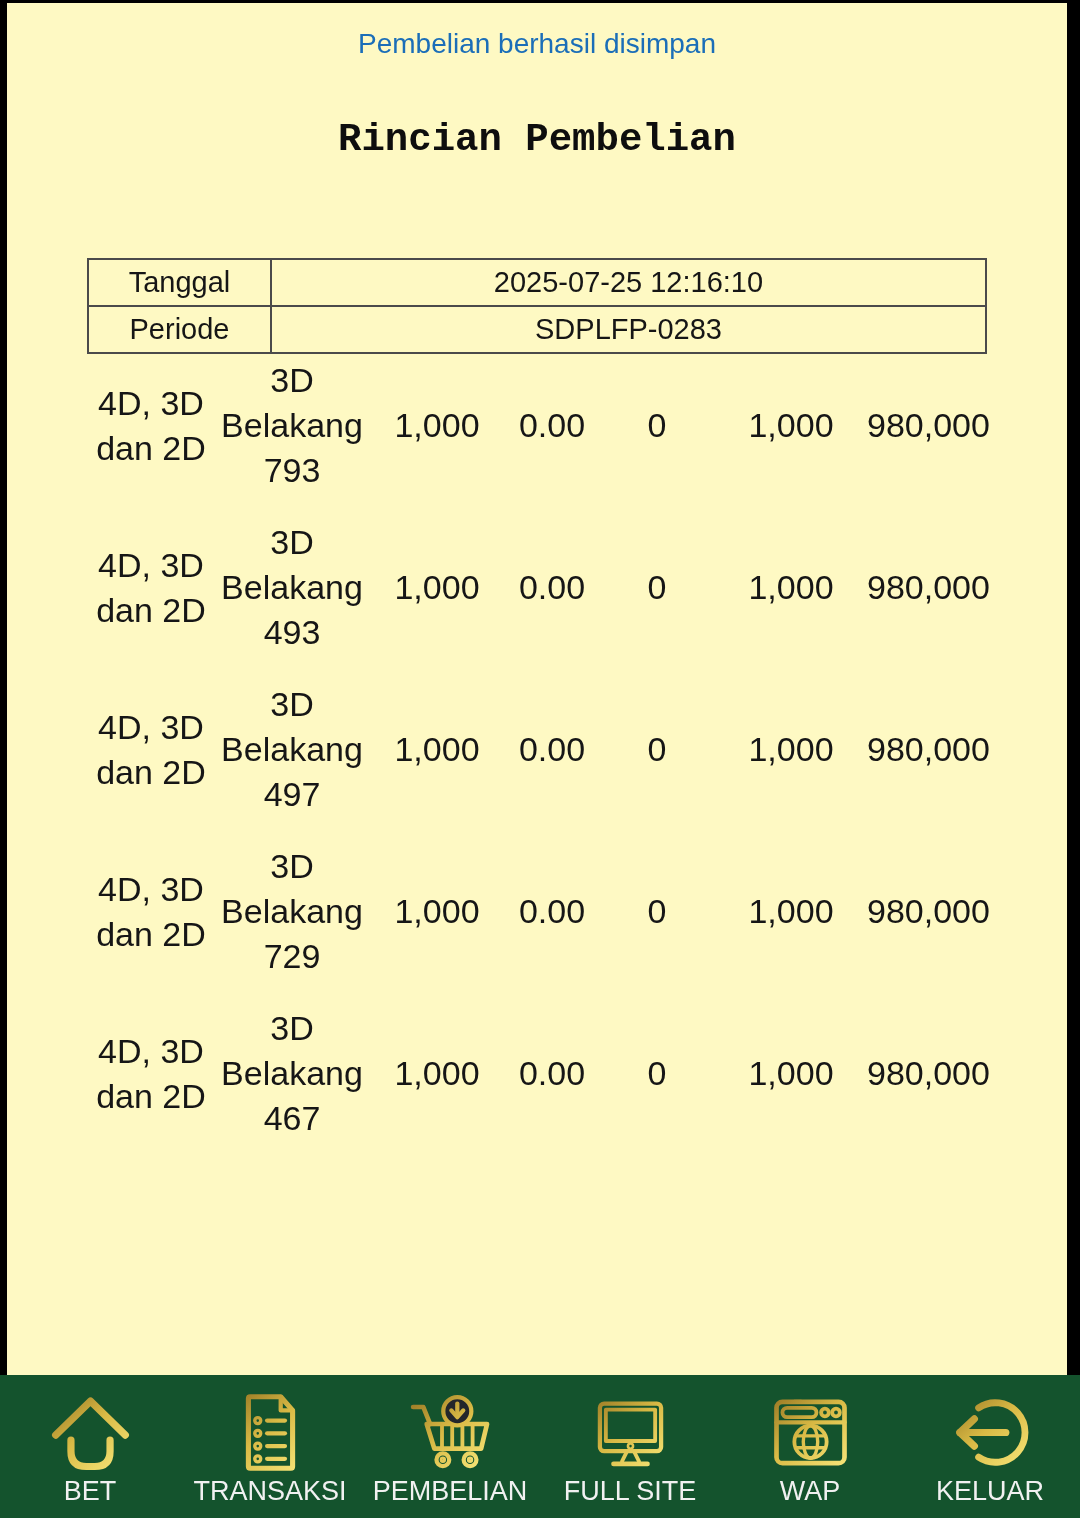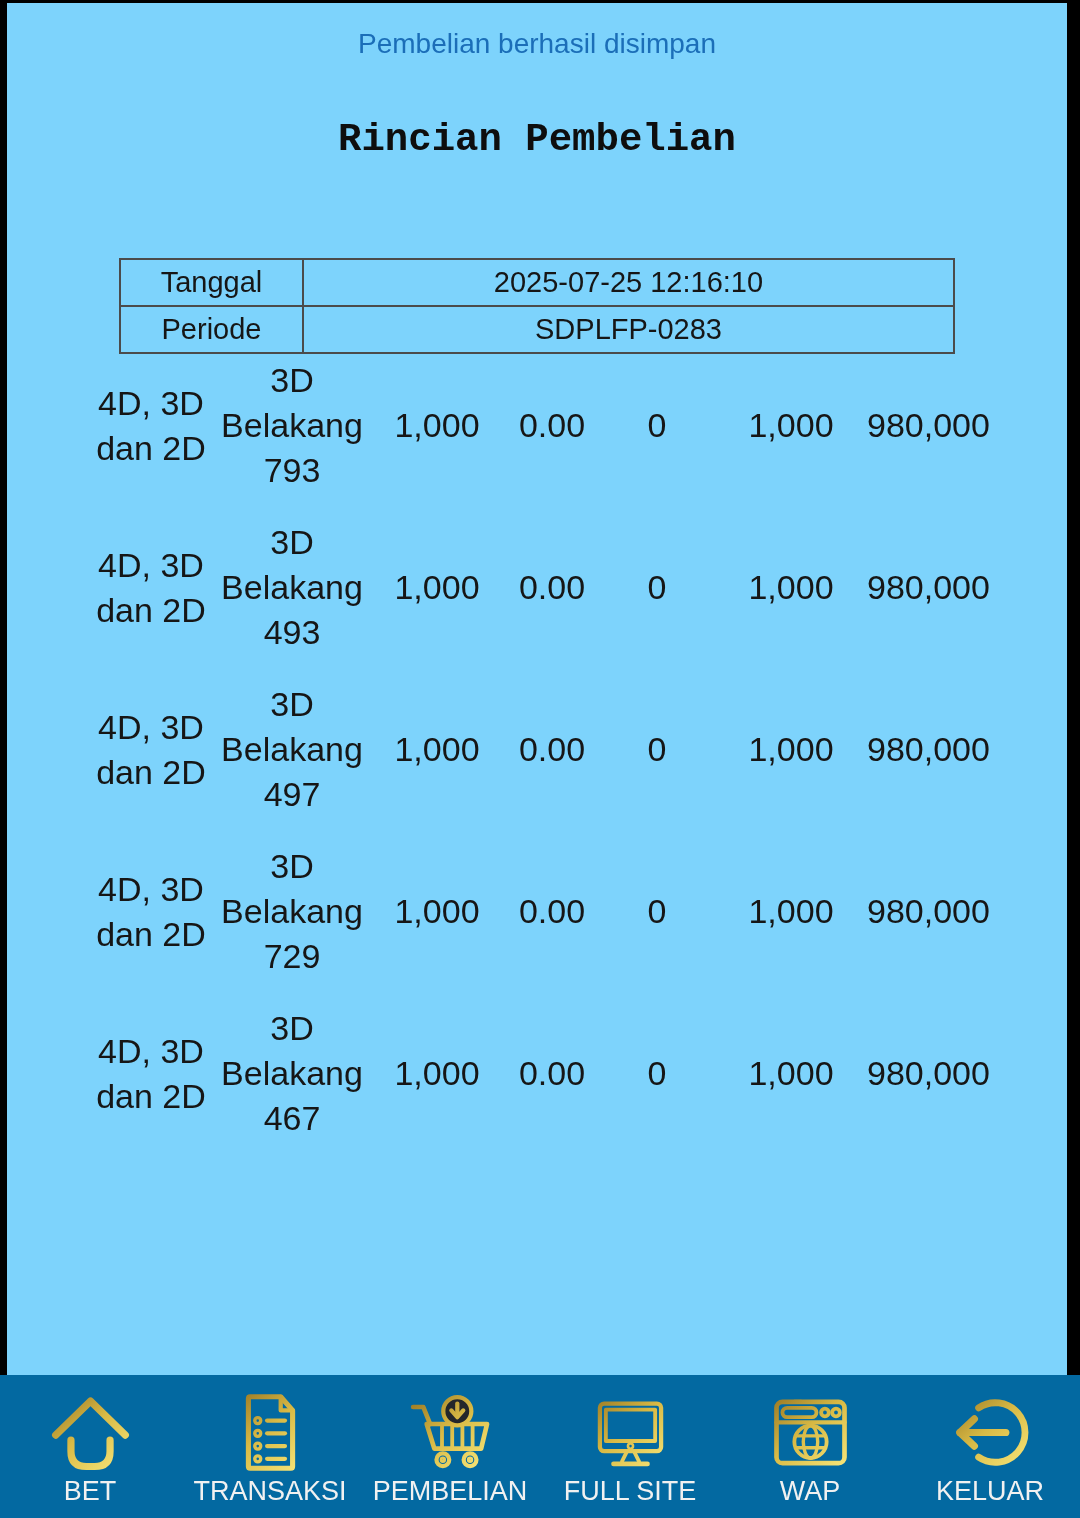--- a/index.html
+++ b/index.html
@@ -6,40 +6,40 @@
   body{
     width:1080px;height:1518px;
     background:#000;
     font-family:"Liberation Sans", sans-serif;
     position:relative;
     overflow:hidden;
   }
   .page{
     position:absolute;
     left:7px; right:13px; top:3px; bottom:143px;
-    background:#7dd3fc;
+    background:#fef9c3;
   }
   .status{
     margin-top:24px;
     text-align:center;
     font-size:28px;
     line-height:33px;
     color:#1b6eb8;
   }
   .title{
     margin-top:58px;
     text-align:center;
     font-size:39px;
     line-height:44px;
     font-weight:700;
     color:#0e0e0e;
     font-family:Liberation Mono, monospace;
   }
   table.info{
-    width:836px;
+    width:900px;
     margin:96px auto 0 auto;
     border-collapse:collapse;
     table-layout:fixed;
   }
   table.info td{
     border:2px solid #4b4b4b;
     height:45px;
     font-size:29px;
     color:#161616;
     text-align:center;
@@ -60,21 +60,21 @@
     text-align:center;
     font-size:34px;
     line-height:45px;
     color:#161616;
   }
   .bet-row .cell span{display:block;}
   .navbar{
     position:absolute;
     left:0; right:0; bottom:0;
     height:143px;
-    background:#0369a1;
+    background:#14532d;
     display:flex;
     align-items:stretch;
   }
   .nav-item{
     flex:1 1 0;
     display:flex;
     flex-direction:column;
     align-items:center;
     justify-content:flex-start;
     padding-top:15px;

